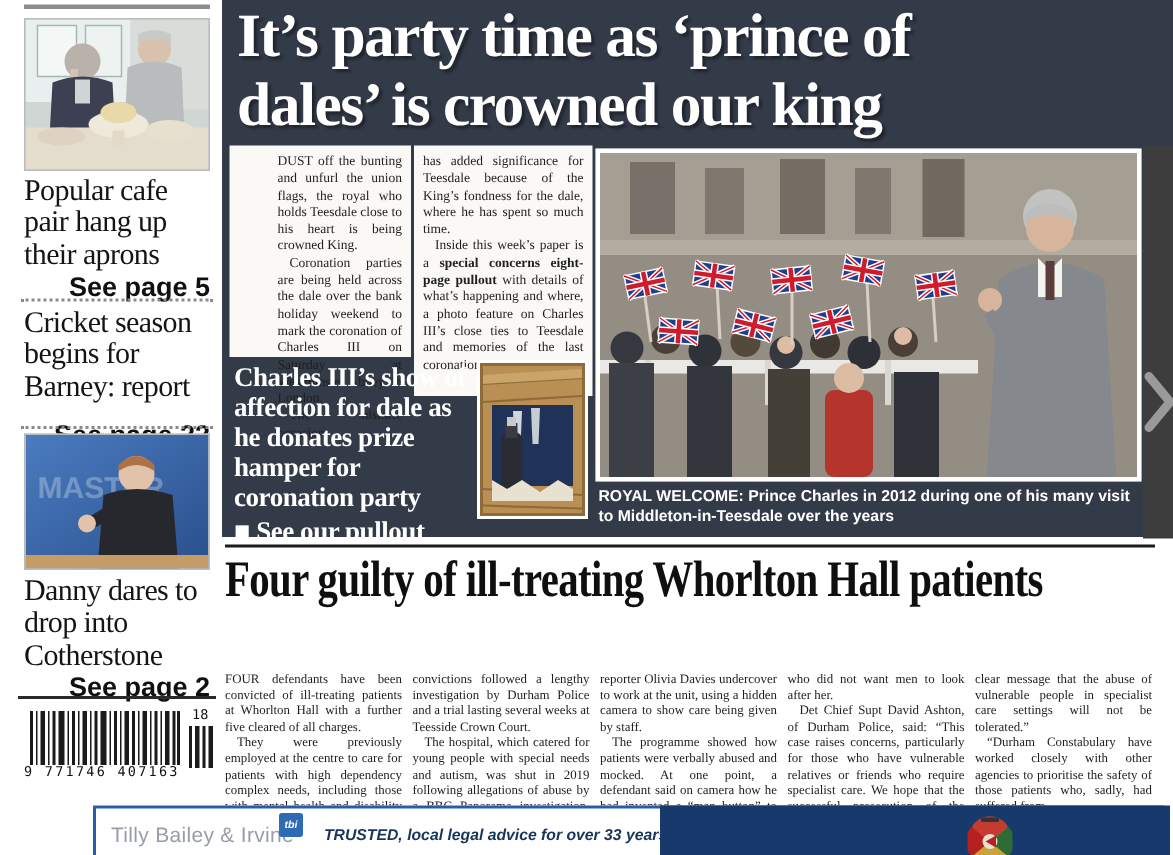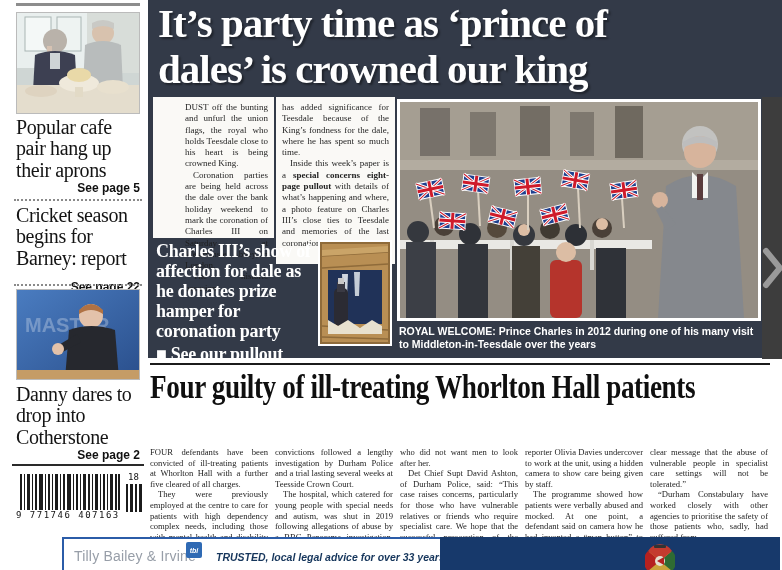--- a/index.html
+++ b/index.html
@@ -10,21 +10,21 @@
   }
   .abs { position:absolute; }
 
   
   .masthead-rule { left:16px; top:3px; width:124px; height:3px; background:#8d8d8d; }
   .side-photo { border:1px solid #bbb; overflow:hidden; background:#ccc; }
   .side-head {
     font-family:"Liberation Serif", serif; font-weight:normal;
     font-size:20px; line-height:1.07; letter-spacing:-0.4px; color:#141414;
   }
-  .see-page { font-weight:bold; font-size:12px; color:#101010; text-align:right; }
+  .see-page { font-weight:bold; font-size:18px; color:#101010; text-align:right; }
   .dotted { border-top:2px dotted #8a8a8a; }
   .barcode-box { border-top:2px solid #2a2a2a; padding-top:6px; }
   .barcode-digits { font-family:"DejaVu Sans Mono", monospace; font-size:9px; letter-spacing:1.5px; color:#111; }
   .barcode-issue { font-family:"DejaVu Sans Mono", monospace; font-size:9px; color:#111; }
 
   
   .navy-block { left:148px; top:0; width:634px; height:358px; background:#333a48; }
   .main-headline {
     left:158px; top:0px; width:620px; color:#ffffff;
     font-family:"Liberation Serif", serif; font-weight:bold;
@@ -317,26 +317,26 @@
   <div class="abs story2-cols">
     <div class="col">
       <p>FOUR defendants have been convicted of ill-treating patients at Whorlton Hall with a further five cleared of all charges.</p>
       <p class="ind">They were previously employed at the centre to care for patients with high dependency complex needs, including those with mental health and disability issues. The four</p>
     </div>
     <div class="col">
       <p>convictions followed a lengthy investigation by Durham Police and a trial lasting several weeks at Teesside Crown Court.</p>
       <p class="ind">The hospital, which catered for young people with special needs and autism, was shut in 2019 following allegations of abuse by a BBC Panorama investigation. The BBC had sent</p>
     </div>
     <div class="col">
+      <p>reporter Olivia Davies undercover to work at the unit, using a hidden camera to show care being given by staff.</p>
+      <p class="ind">The programme showed how patients were verbally abused and mocked. At one point, a defendant said on camera how he had invented a “man button” to summon male staff for a female patient</p>
+    </div>
+    <div class="col">
       <p>who did not want men to look after her.</p>
       <p class="ind">Det Chief Supt David Ashton, of Durham Police, said: “This case raises concerns, particularly for those who have vulnerable relatives or friends who require specialist care. We hope that the successful prosecution of the defendants in this case sends a</p>
-    </div>
-    <div class="col">
-      <p>reporter Olivia Davies undercover to work at the unit, using a hidden camera to show care being given by staff.</p>
-      <p class="ind">The programme showed how patients were verbally abused and mocked. At one point, a defendant said on camera how he had invented a “man button” to summon male staff for a female patient</p>
     </div>
     <div class="col">
       <p>clear message that the abuse of vulnerable people in specialist care settings will not be tolerated.”</p>
       <p class="ind">“Durham Constabulary have worked closely with other agencies to prioritise the safety of those patients who, sadly, had suffered from</p>
       <div class="continued">CONTINUED ON PAGE 5</div>
     </div>
   </div>
 
   <div class="abs ad-box">
     <div class="ad-brand">Tilly Bailey &amp; Irvine</div>

